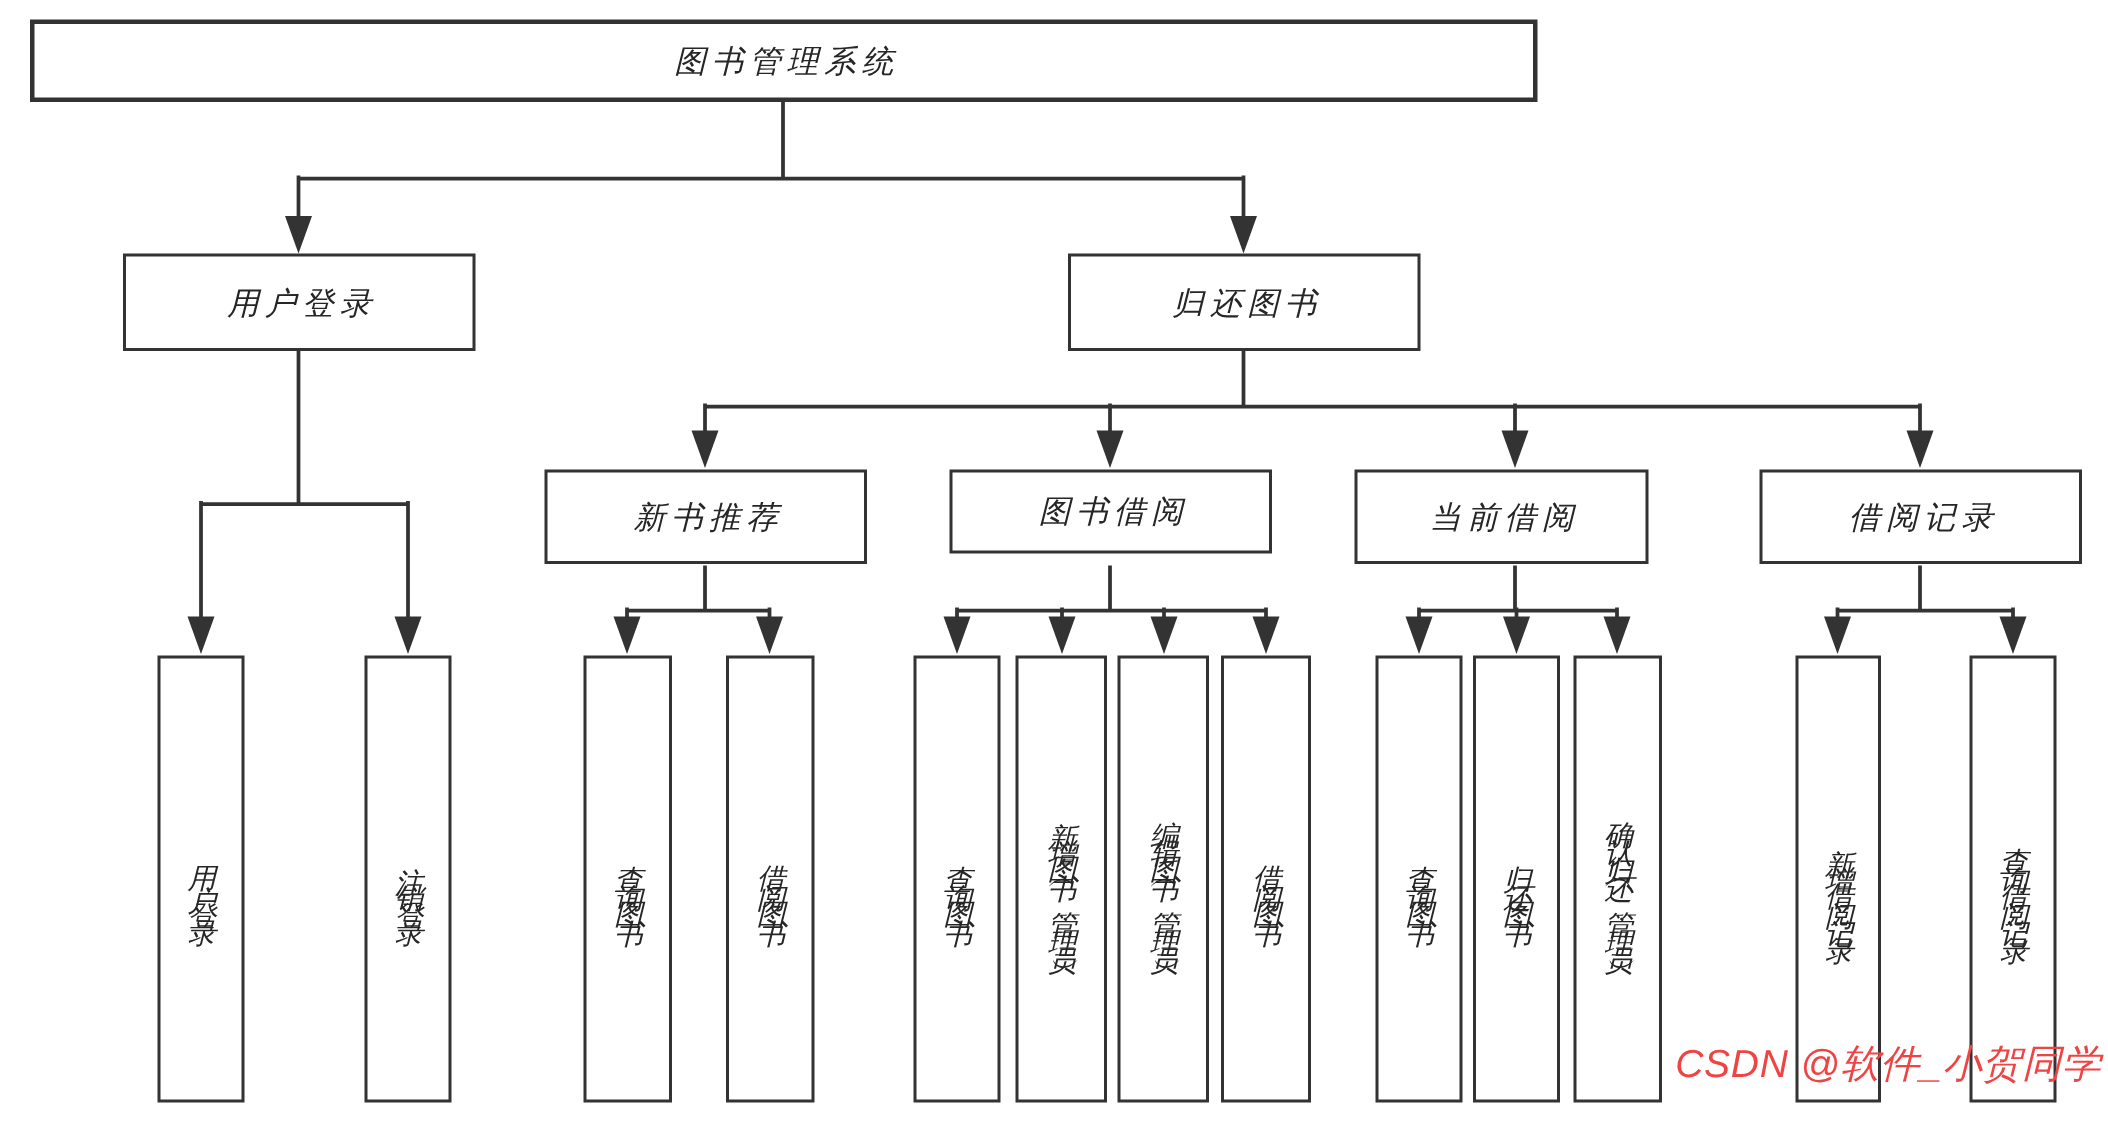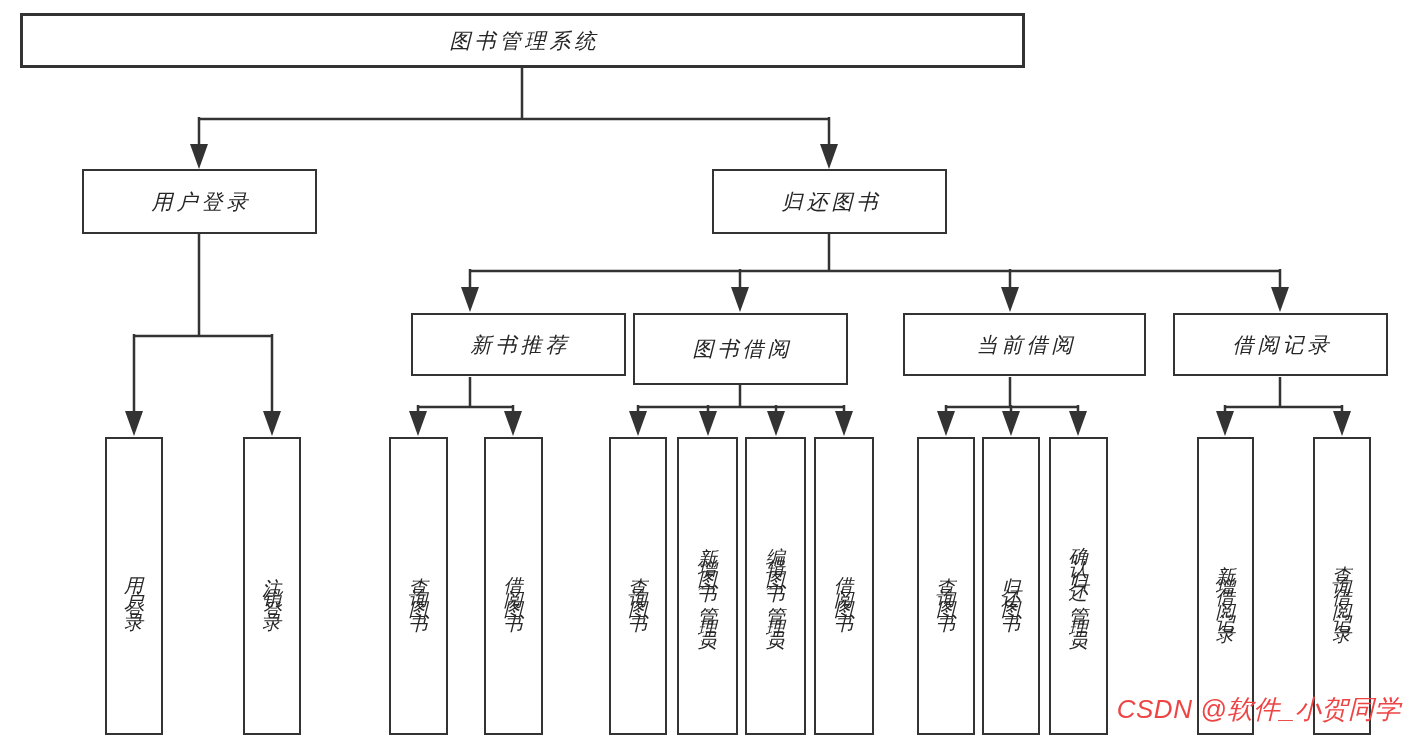--- a/index.html
+++ b/index.html
@@ -91,23 +91,23 @@
       <polygon points="1216,411 1234,411 1225,436"></polygon>
       <polygon points="1333,411 1351,411 1342,436"></polygon>
     </g>
   </svg>
 
   <div class="hbox root" style="left:20px;top:13px;width:1005px;height:55px;">图书管理系统</div>
 
   <div class="hbox" style="left:82px;top:169px;width:235px;height:65px;">用户登录</div>
   <div class="hbox" style="left:712px;top:169px;width:235px;height:65px;">归还图书</div>
 
-  <div class="hbox" style="left:363px;top:313px;width:215px;height:63px;margin-left:48px;">新书推荐</div>
-  <div class="hbox" style="left:633px;top:313px;width:215px;height:72px;">图书借阅</div>
-  <div class="hbox" style="left:903px;top:313px;width:243px;height:63px;">当前借阅</div>
+  <div class="hbox" style="left:363px;top:313px;width:215px;height:63px;">新书推荐</div>
+  <div class="hbox" style="left:633px;top:313px;width:215px;height:56px;">图书借阅</div>
+  <div class="hbox" style="left:903px;top:313px;width:196px;height:63px;">当前借阅</div>
   <div class="hbox" style="left:1173px;top:313px;width:215px;height:63px;">借阅记录</div>
 
   <div class="vbox" style="left:105px;width:58px;">用户登录</div>
   <div class="vbox" style="left:243px;width:58px;">注销登录</div>
 
   <div class="vbox" style="left:389px;width:59px;">查询图书</div>
   <div class="vbox" style="left:484px;width:59px;">借阅图书</div>
 
   <div class="vbox" style="left:609px;width:58px;">查询图书</div>
   <div class="vbox" style="left:677px;width:61px;">新增图书（管理员）</div>

